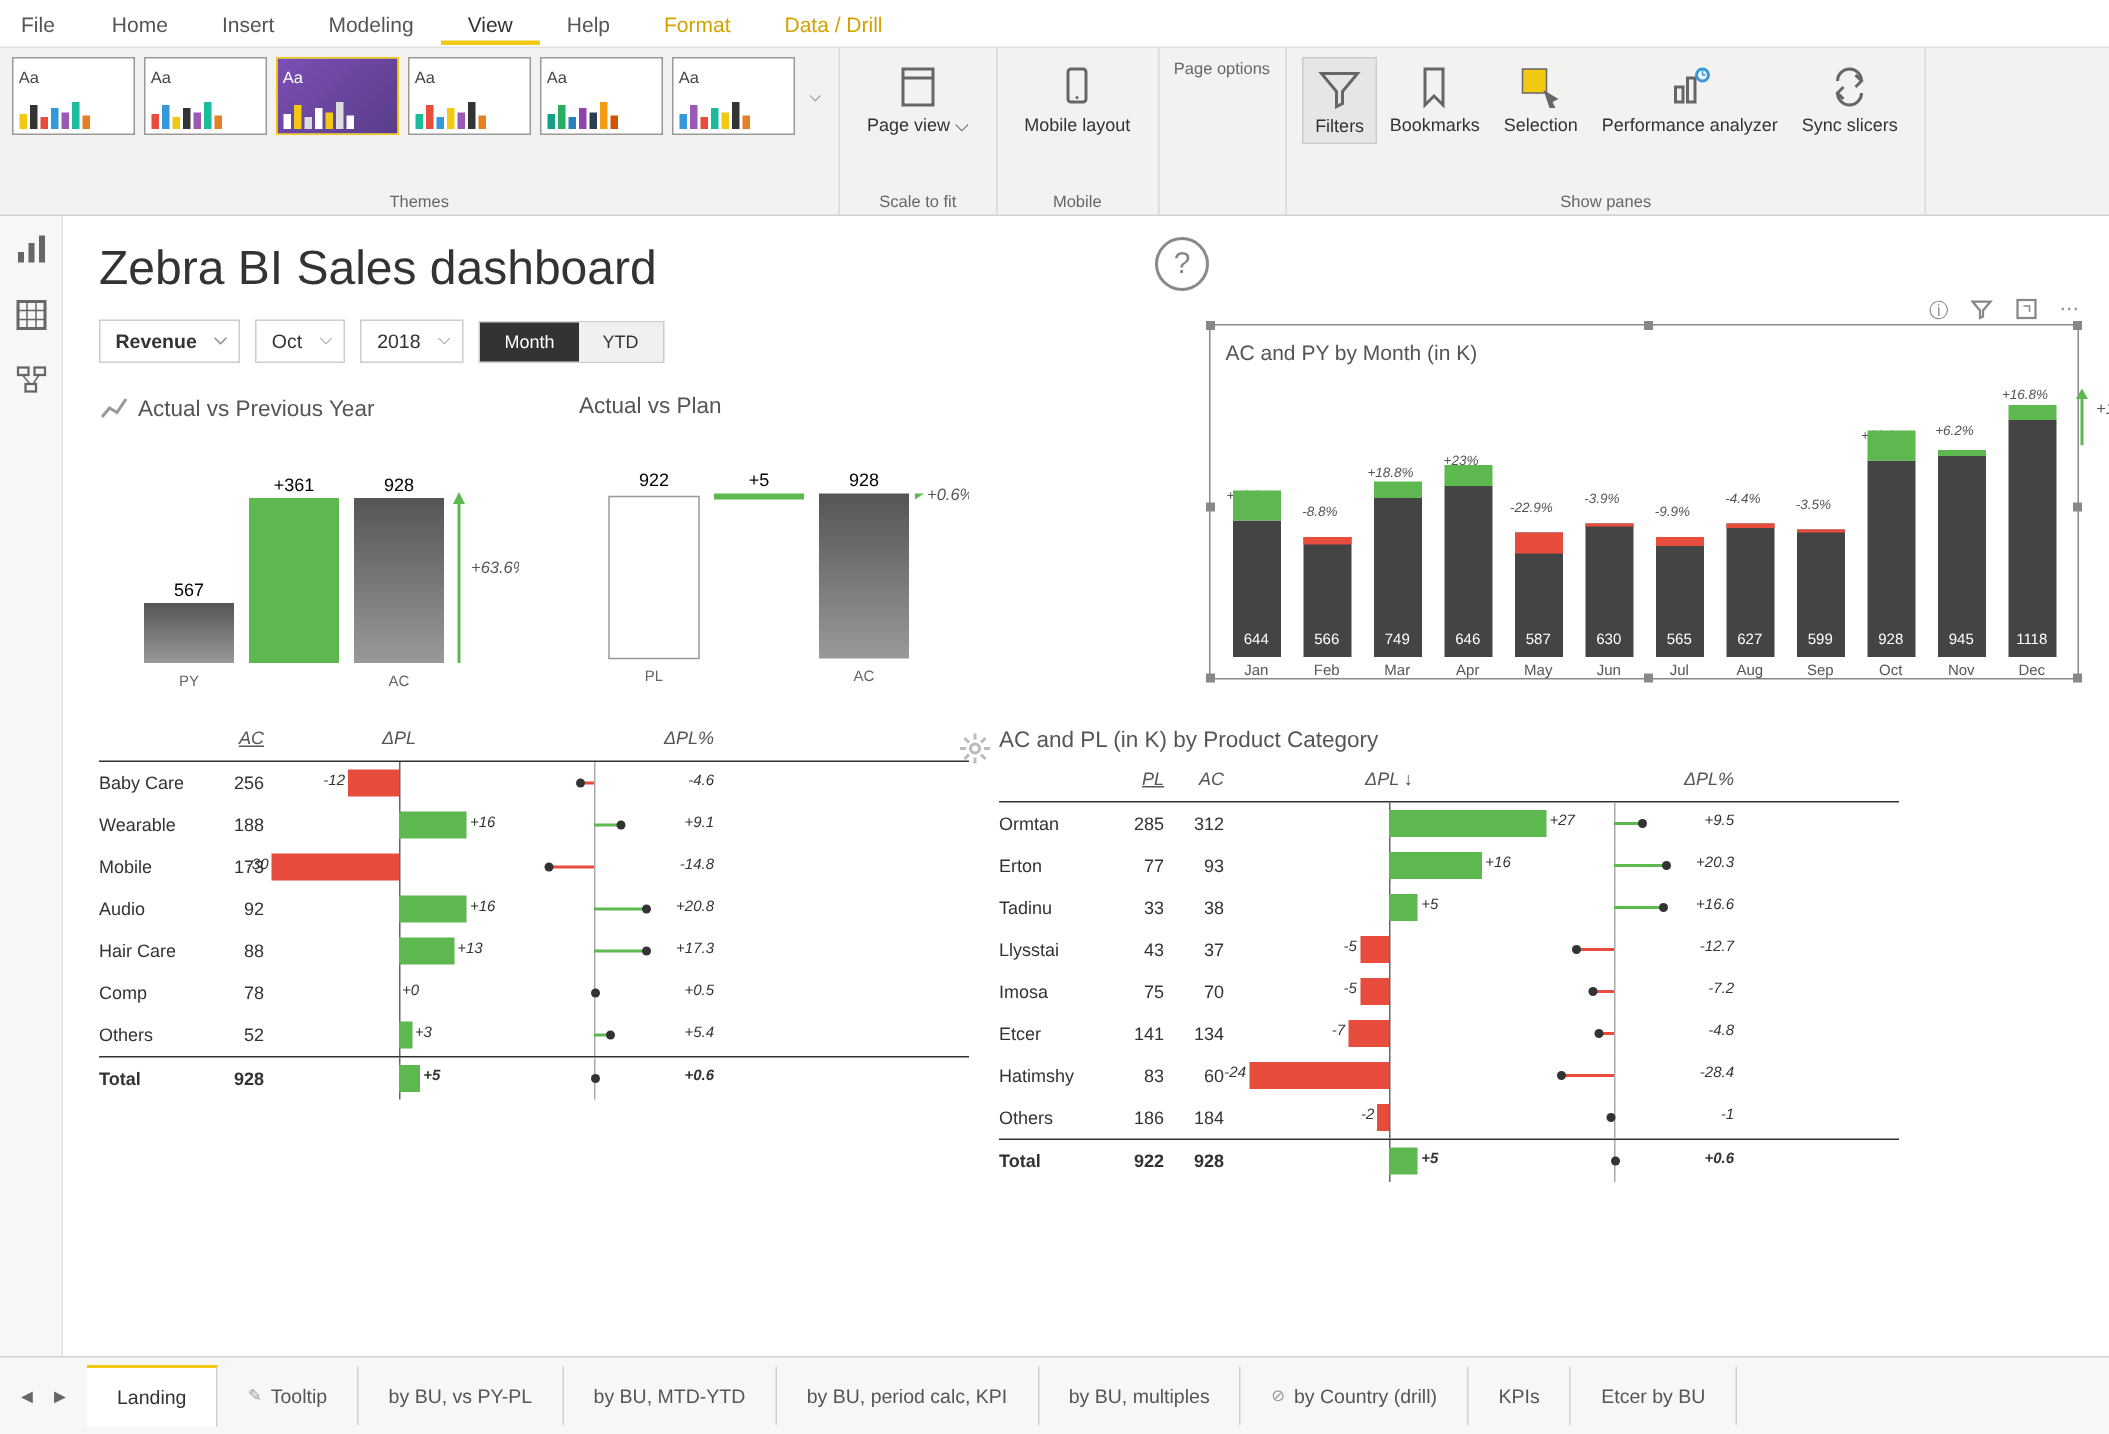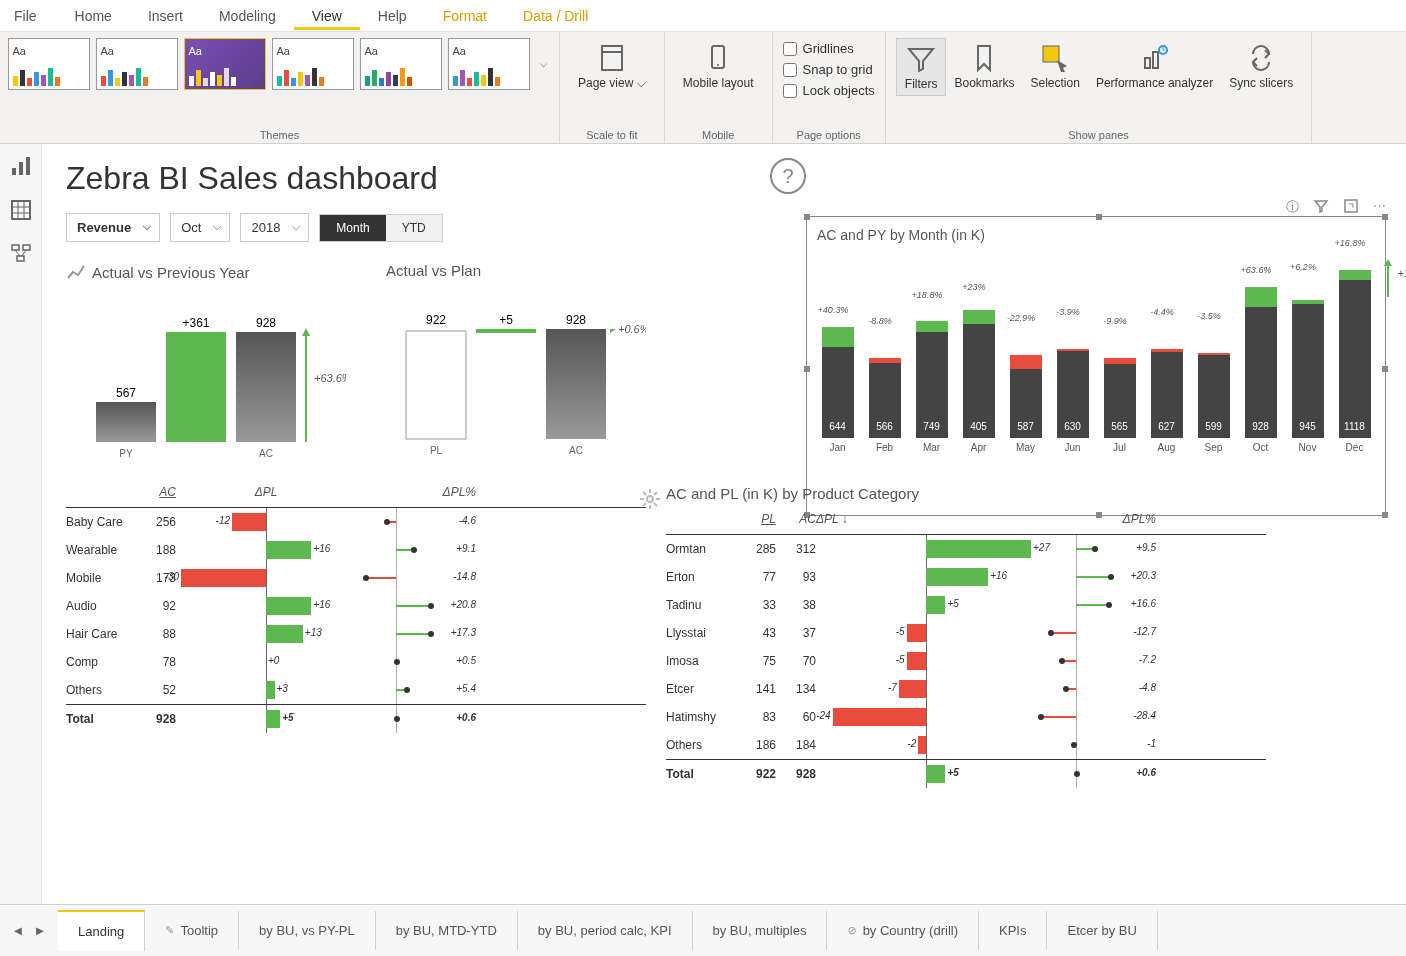--- a/index.html
+++ b/index.html
@@ -53,25 +53,25 @@
 .toggle-btn { padding: 6px 16px; font-size: 12px; cursor: pointer; background: #f0f0f0; }
 .toggle-btn.active { background: #333; color: #fff; }
 
 
 .charts-top { display: flex; gap: 20px; }
 .chart-box { position: relative; }
 .chart-title { font-size: 15px; color: #555; margin-bottom: 10px; display: flex; align-items: center; gap: 6px; }
 .chart-icon { width: 20px; height: 20px; }
 
 
-.monthly-chart { position: absolute; right: 20px; top: 72px; width: 580px; height: 300px; border: 1px solid #888; padding: 10px; }
+.monthly-chart { position: absolute; right: 20px; top: 72px; width: 580px; height: 237px; border: 1px solid #888; padding: 10px; }
 .handle { position: absolute; width: 6px; height: 6px; background: #888; }
 .monthly-bars { display: flex; align-items: flex-end; height: 180px; gap: 6px; margin-top: 30px; }
 .month-bar-group { flex: 1; display: flex; flex-direction: column; align-items: center; position: relative; }
-.month-bar { width: 32px; background: #444; position: relative; margin-top: 20px; }
+.month-bar { width: 32px; background: #444; position: relative; }
 .month-variance { position: absolute; top: -6px; width: 32px; height: 12px; }
 .month-variance.pos { background: #5db84f; }
 .month-variance.neg { background: #e74c3c; }
 .month-value { position: absolute; bottom: 6px; color: #fff; font-size: 10px; width: 100%; text-align: center; }
 .month-pct { position: absolute; top: -22px; font-size: 9px; font-style: italic; color: #555; width: 50px; text-align: center; left: -9px; }
 .month-label { font-size: 10px; color: #555; margin-top: 4px; }
 
 
 .tables-row { display: flex; gap: 20px; margin-top: 20px; }
 .data-table { font-size: 12px; }
@@ -191,34 +191,20 @@
     <div class="ribbon-btn">
       <svg class="ribbon-icon" viewBox="0 0 32 32">
           <rect x="10" y="4" width="12" height="22" rx="2" fill="none" stroke="#666" stroke-width="2"></rect>
           <circle cx="16" cy="23" r="1" fill="#666"></circle>
         </svg>
       <div class="ribbon-btn-label">Mobile layout</div>
     </div>
     <div class="ribbon-group-label">Mobile</div>
   </div>
   <div class="ribbon-group" style="align-items:flex-start">
-    <div>
-      <label class="checkbox-row">
-          <input type="checkbox" style="">
-          <span>Gridlines</span>
-        </label>
-      <label class="checkbox-row">
-          <input type="checkbox" style="">
-          <span>Snap to grid</span>
-        </label>
-      <label class="checkbox-row">
-          <input type="checkbox" style="">
-          <span>Lock objects</span>
-        </label>
-    </div>
     <div class="ribbon-group-label" style="align-self:center">Page options</div>
   </div>
   <div class="ribbon-group" style="flex-direction:column">
     <div style="display:flex">
       <div class="ribbon-btn active">
         <svg class="ribbon-icon" viewBox="0 0 32 32">
             <path d="M4 6 L28 6 L18 18 L18 26 L14 28 L14 18 Z" fill="none" stroke="#666" stroke-width="2"></path>
           </svg>
         <div class="ribbon-btn-label">Filters</div>
       </div>
@@ -388,21 +374,21 @@
     <div class="month-bar" style="height:106.10833333333333px">
       <div class="month-variance pos" style="height:11.28px;top:-11.28px"></div>
       <div class="month-value">749</div>
     </div>
     <div class="month-label">Mar</div>
         </div>
         <div class="month-bar-group">
           <div class="month-pct">+23%</div>
     <div class="month-bar" style="height:114.46666666666667px">
       <div class="month-variance pos" style="height:13.799999999999999px;top:-13.799999999999999px"></div>
-      <div class="month-value">405</div>
+      <div class="month-value">646</div>
     </div>
     <div class="month-label">Apr</div>
         </div>
         <div class="month-bar-group">
           <div class="month-pct">-22.9%</div>
     <div class="month-bar" style="height:83.15833333333333px">
       <div class="month-variance neg" style="height:13.739999999999998px;top:0px"></div>
       <div class="month-value">587</div>
     </div>
     <div class="month-label">May</div>
@@ -604,21 +590,21 @@
       <svg class="gear-icon" style="left:-28px;top:2px" viewBox="0 0 24 24">
           <circle cx="12" cy="12" r="3" fill="none" stroke="#bbb" stroke-width="2"></circle>
           <path d="M12 2 L12 6 M12 18 L12 22 M2 12 L6 12 M18 12 L22 12 M5 5 L8 8 M16 16 L19 19 M19 5 L16 8 M8 16 L5 19" stroke="#bbb" stroke-width="2"></path>
         </svg>
       <div class="chart-title">AC and PL (in K) by Product Category</div>
       <div class="data-table">
         <div class="data-table-header">
           <div class="cell-name"></div>
           <div class="cell-num" style="text-decoration:underline">PL</div>
           <div class="cell-num">AC</div>
-          <div class="cell-bar" style="width:220px">ΔPL ↓</div>
+          <div class="cell-bar" style="text-align:center;width:220px">ΔPL ↓</div>
           <div class="cell-pct" style="text-align:right">ΔPL%</div>
         </div>
         <div id="product-rows">
             <div class="data-table-row">
               <div class="cell-name">Ormtan</div>
               <div class="cell-num">285</div>
               <div class="cell-num">312</div>
               <div class="cell-bar" style="width:220px">
                 <div class="cell-bar-axis"></div>
       <div class="cell-bar-inner pos" style="width:105px"></div>

